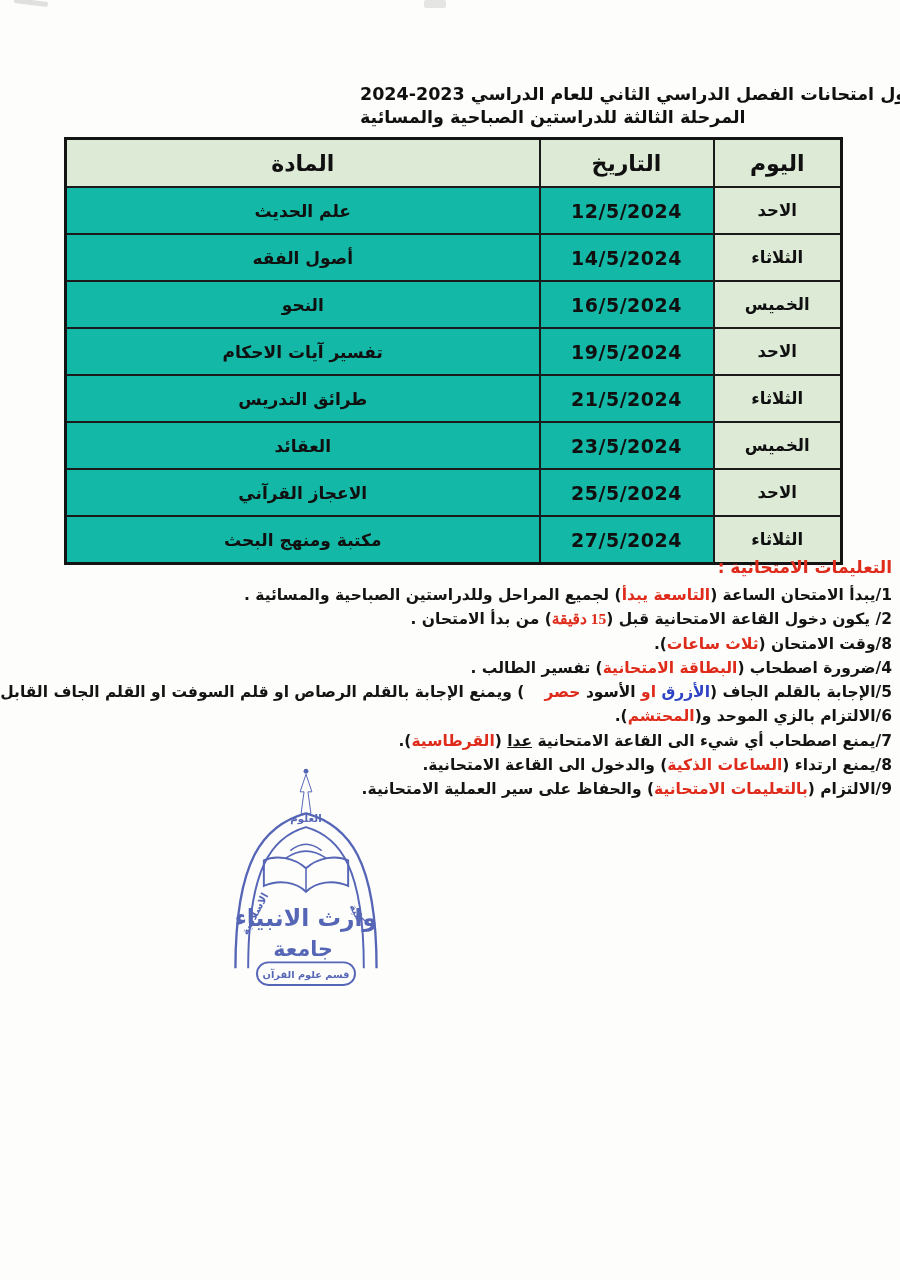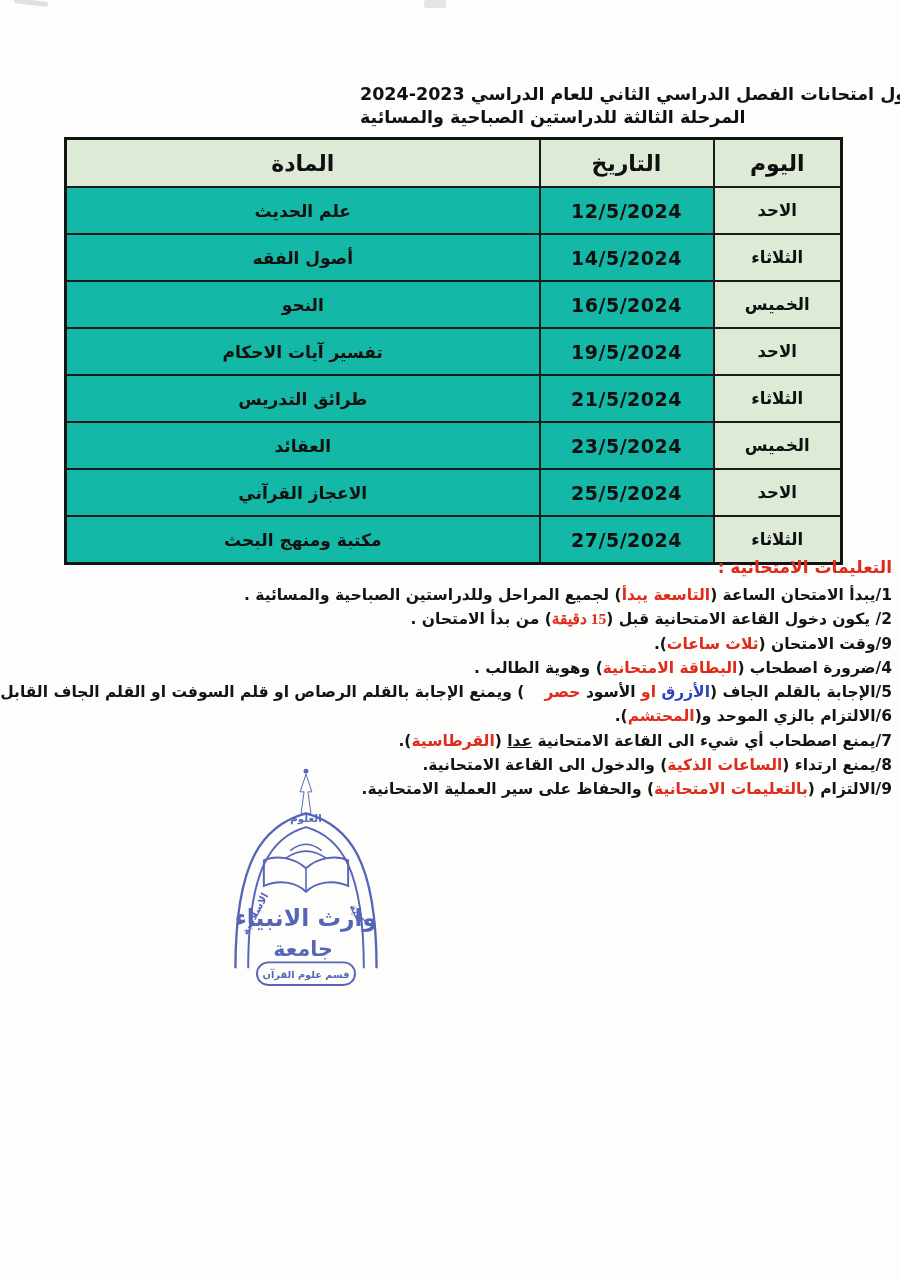--- a/index.html
+++ b/index.html
@@ -115,22 +115,22 @@
         <td class="subject">مكتبة ومنهج البحث</td>
       </tr>
     </tbody>
 </table>
 
 <div class="instructions">
   <div class="instr-heading">التعليمات الامتحانية :</div>
   <div>
       <div class="instr-line"><span>1/يبدأ الامتحان الساعة (</span><span style="color: rgb(223, 43, 27);">التاسعة يبدأ</span><span>) لجميع المراحل وللدراستين الصباحية والمسائية .</span></div>
       <div class="instr-line"><span>2/ يكون دخول القاعة الامتحانية قبل (</span><span style="color: rgb(223, 43, 27); font-family: Liberation Serif, serif;">15 دقيقة</span><span>) من بدأ الامتحان .</span></div>
-      <div class="instr-line"><span>9/وقت الامتحان (</span><span style="color: rgb(223, 43, 27);">ثلاث ساعات</span><span>).</span></div>
-      <div class="instr-line"><span>4/ضرورة اصطحاب (</span><span style="color: rgb(223, 43, 27);">البطاقة الامتحانية</span><span>) وهوية الطالب .</span></div>
+      <div class="instr-line"><span>8/وقت الامتحان (</span><span style="color: rgb(223, 43, 27);">ثلاث ساعات</span><span>).</span></div>
+      <div class="instr-line"><span>4/ضرورة اصطحاب (</span><span style="color: rgb(223, 43, 27);">البطاقة الامتحانية</span><span>) تفسير الطالب .</span></div>
       <div class="instr-line"><span>5/الإجابة بالقلم الجاف (</span><span style="color: rgb(46, 67, 196);">الأزرق</span><span> </span><span style="color: rgb(223, 43, 27);">او</span><span> الأسود </span><span style="color: rgb(223, 43, 27); margin-left: 20px;">حصر</span><span>) ويمنع الإجابة بالقلم الرصاص او قلم السوفت او القلم الجاف القابل للمسح .</span></div>
       <div class="instr-line"><span>6/الالتزام بالزي الموحد و(</span><span style="color: rgb(223, 43, 27);">المحتشم</span><span>).</span></div>
       <div class="instr-line"><span>7/يمنع اصطحاب أي شيء الى القاعة الامتحانية </span><span class="u">عدا</span><span> (</span><span style="color: rgb(223, 43, 27); text-align: right;">القرطاسية</span><span>).</span></div>
       <div class="instr-line"><span>8/يمنع ارتداء (</span><span style="color: rgb(223, 43, 27);">الساعات الذكية</span><span>) والدخول الى القاعة الامتحانية.</span></div>
       <div class="instr-line"><span>9/الالتزام (</span><span style="color: rgb(223, 43, 27); margin-top: 40px;">بالتعليمات الامتحانية</span><span>) والحفاظ على سير العملية الامتحانية.</span></div>
     </div>
 </div>
 
 <svg class="stamp" width="196" height="232" viewBox="0 0 200 236" aria-hidden="true">
   <g>

